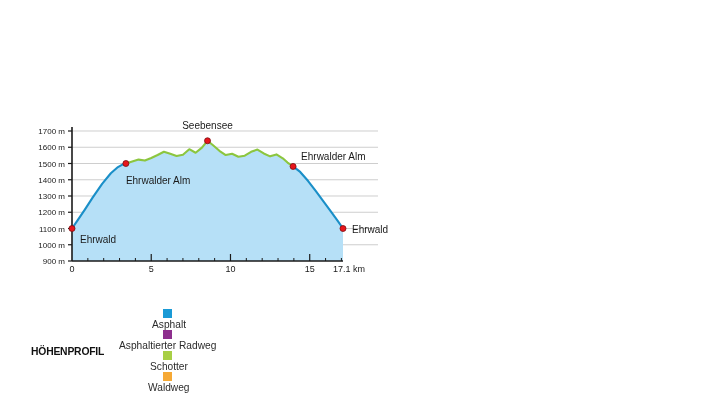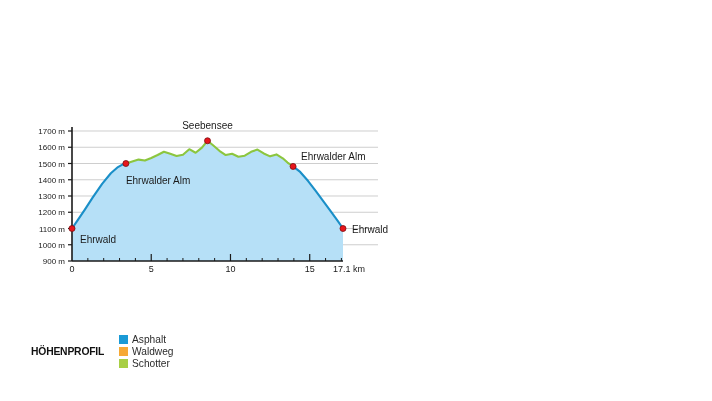--- a/index.html
+++ b/index.html
@@ -72,20 +72,21 @@
     letter-spacing: -0.2px;
     color: #111111;
     margin-right: 10px;
     transform: scaleX(0.94);
     transform-origin: left center;
   }
   .legend-item {
     display: flex;
     align-items: center;
     margin-right: 9px;
+    flex-direction: column;
   }
   .legend-swatch {
     width: 9px;
     height: 9px;
     margin-right: 4px;
     flex: 0 0 auto;
   }
   .legend-text {
     font-family: "Liberation Sans", sans-serif;
     font-size: 10.5px;
@@ -182,22 +183,26 @@
   </svg>
 
   <div id="legend-bar">
     <span id="legend-title">HÖHENPROFIL</span>
     <span id="legend-items">
         <span class="legend-item">
           <span class="legend-swatch" style="background: rgb(26, 154, 214);"></span>
           <span class="legend-text">Asphalt</span>
         </span>
         <span class="legend-item">
+          <span class="legend-swatch" style="background: rgb(142, 47, 142);"></span>
+          <span class="legend-text">Asphaltierter Radweg</span>
+        </span>
+        <span class="legend-item">
+          <span class="legend-swatch" style="background: rgb(168, 207, 69);"></span>
+          <span class="legend-text">Schotter</span>
+        </span>
+        <span class="legend-item">
           <span class="legend-swatch" style="background: rgb(246, 169, 53);"></span>
           <span class="legend-text">Waldweg</span>
-        </span>
-        <span class="legend-item">
-          <span class="legend-swatch" style="background: rgb(168, 207, 69);"></span>
-          <span class="legend-text">Schotter</span>
         </span>
       </span>
   </div>
 </div>
 
 </body></html>

